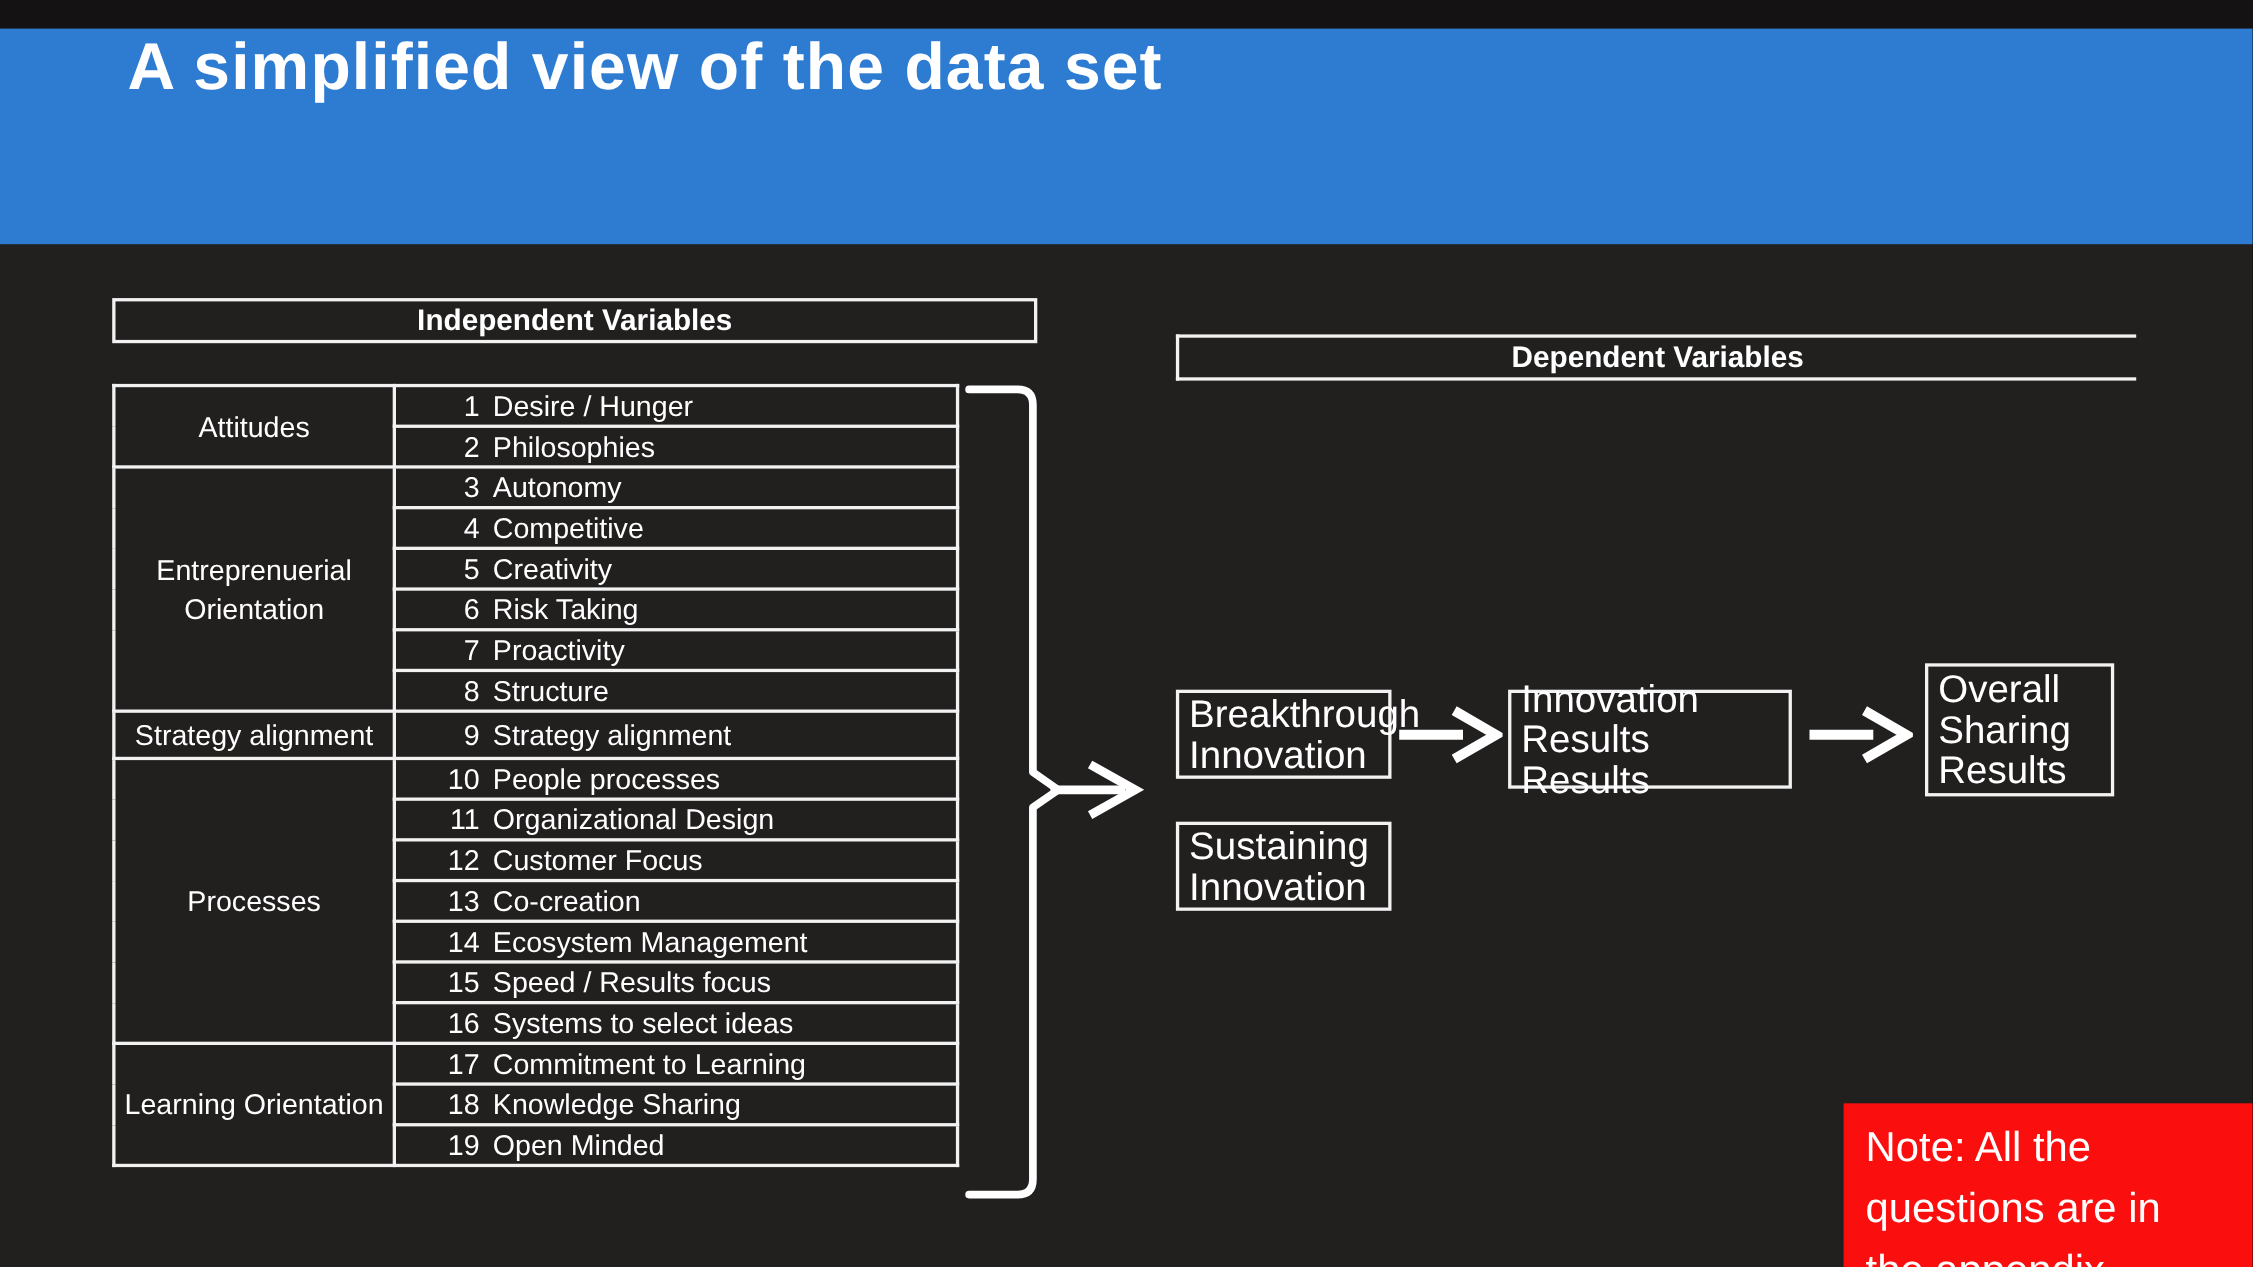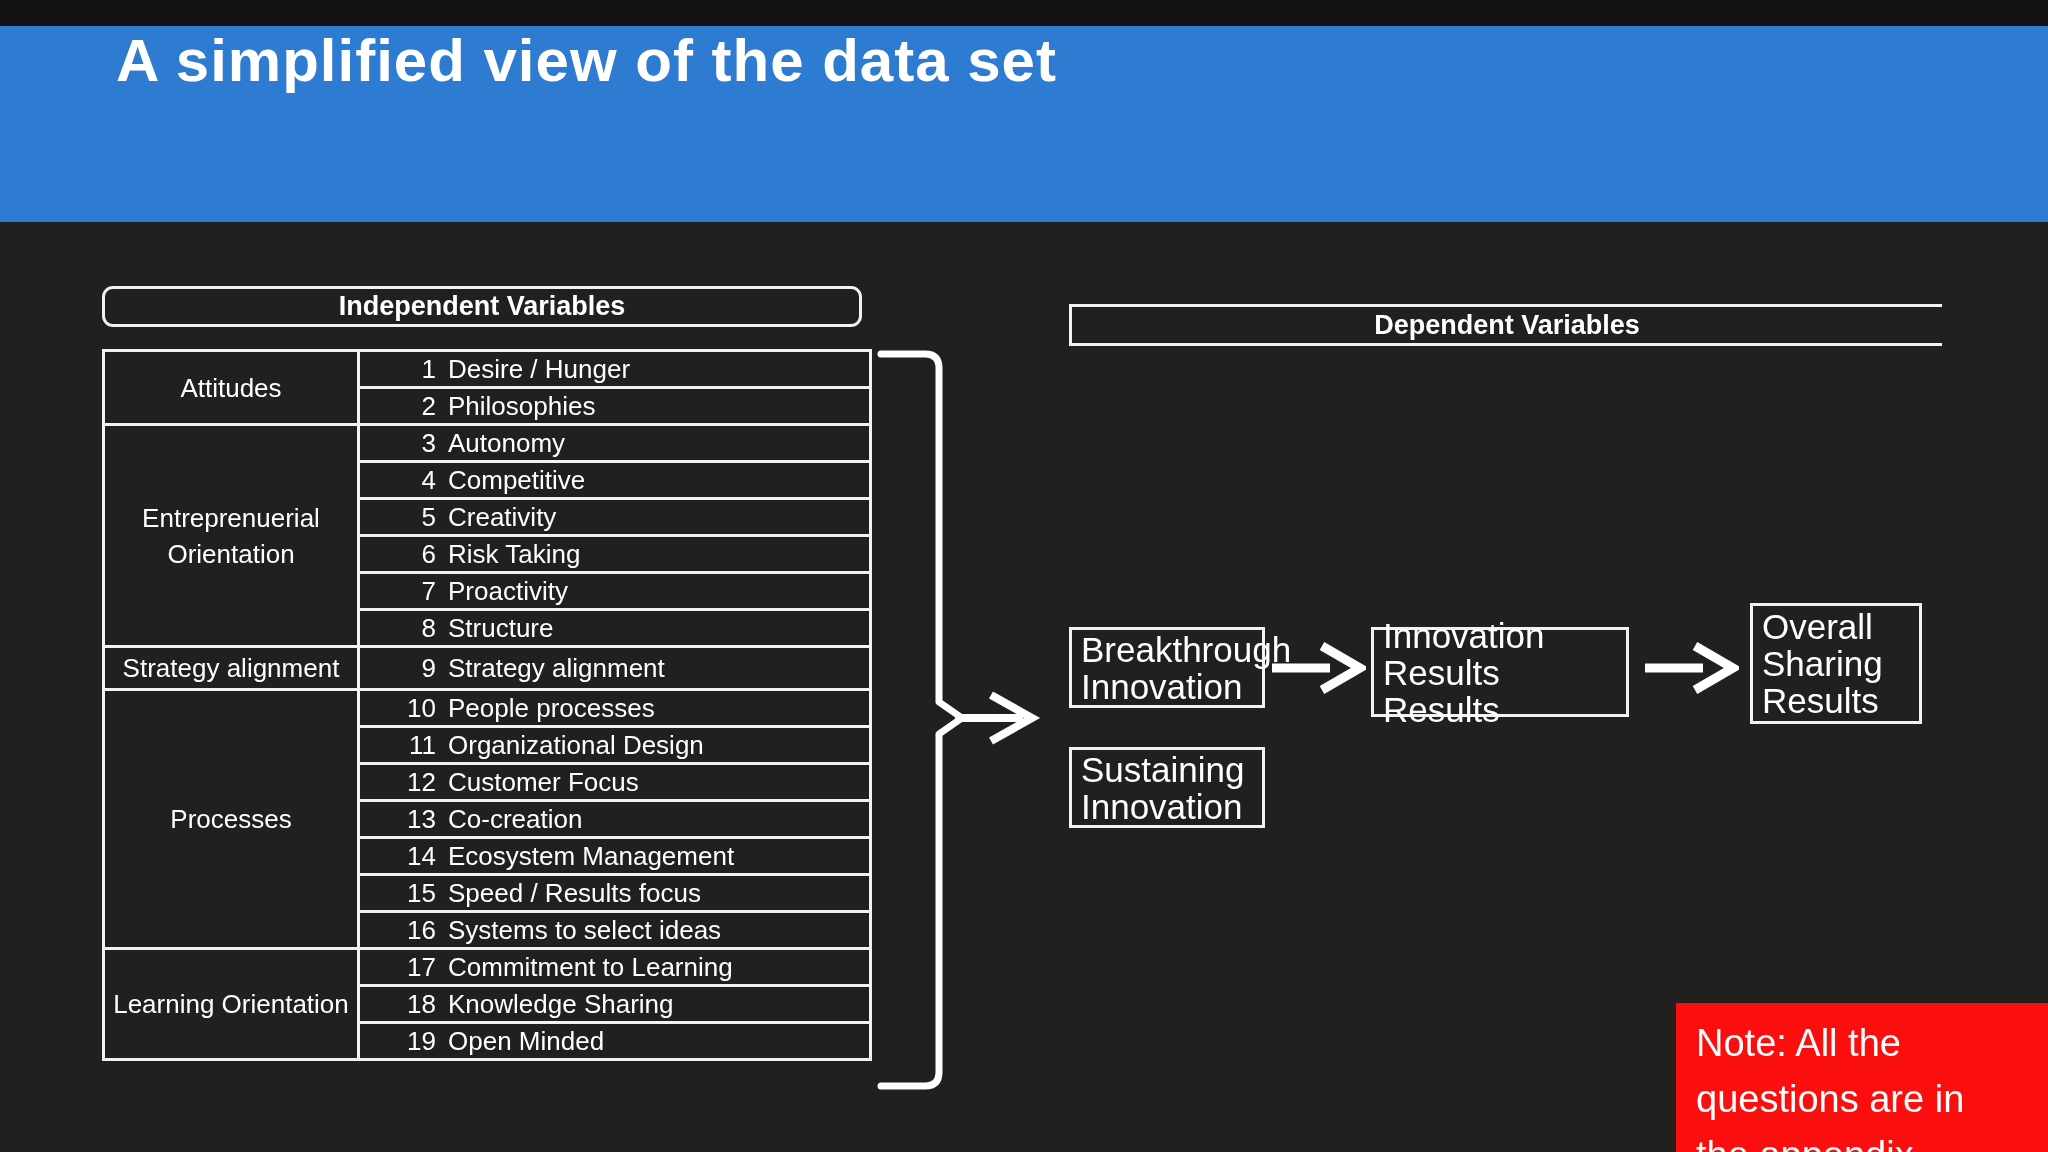--- a/index.html
+++ b/index.html
@@ -23,21 +23,21 @@
     display:flex;align-items:flex-start;padding-left:116px;
   }
   .banner h1{
     font-size:60px;font-weight:bold;letter-spacing:1px;color:var(--txt);
   }
   .sec-header{
     position:absolute;border:3px solid var(--bord);
     display:flex;align-items:center;justify-content:center;
     font-weight:bold;font-size:27px;color:var(--txt);
   }
-  .indep-header{left:102px;top:286px;width:760px;height:41px;border-radius:11px;}
+  .indep-header{left:102px;top:271px;width:841px;height:41px;}
   .dep-header{left:1069px;top:268px;width:873px;height:42px;border-right:none;margin-top:36px;}
   .vars-table{
     position:absolute;left:102px;top:349px;width:767px;
     border-collapse:collapse;table-layout:fixed;
   }
   .vars-table td{
     border:3px solid var(--bord);font-size:26px;color:var(--txt);
     height:37px;vertical-align:middle;
   }
   .cat-cell{width:255px;text-align:center;line-height:36px;padding:2px 3px;}

